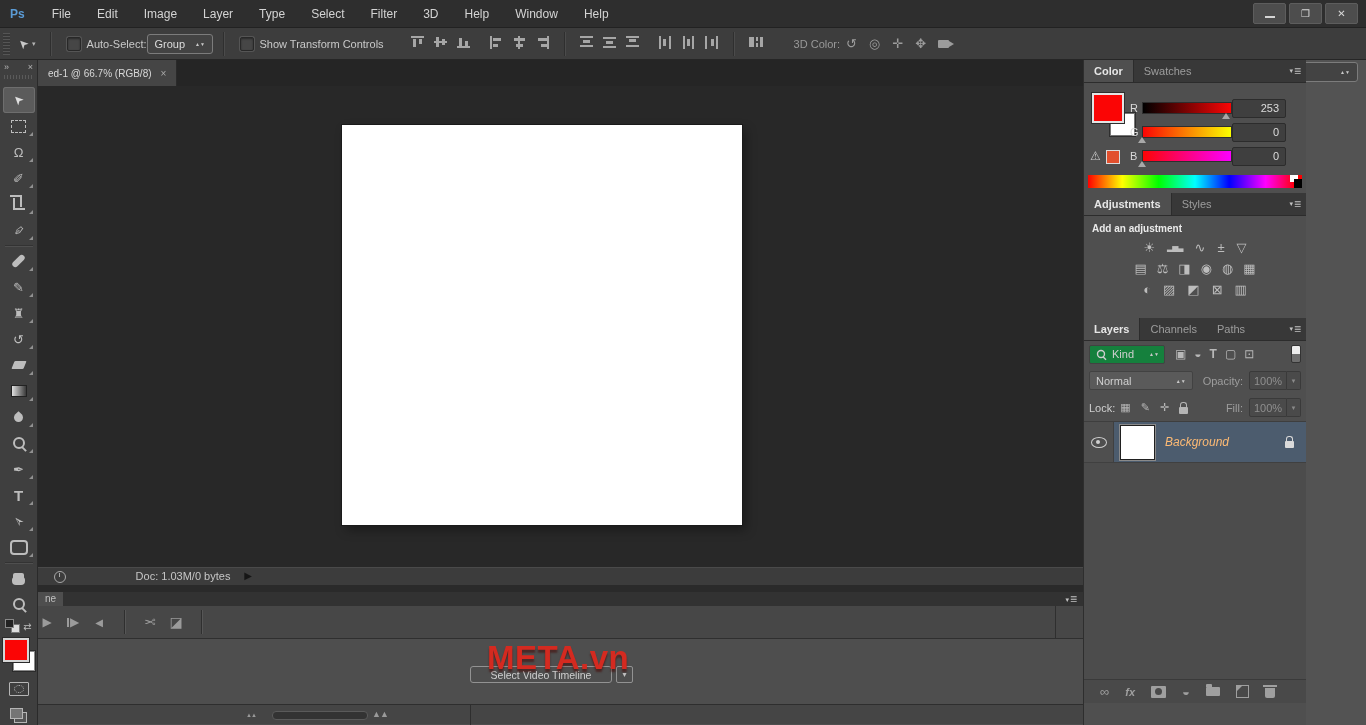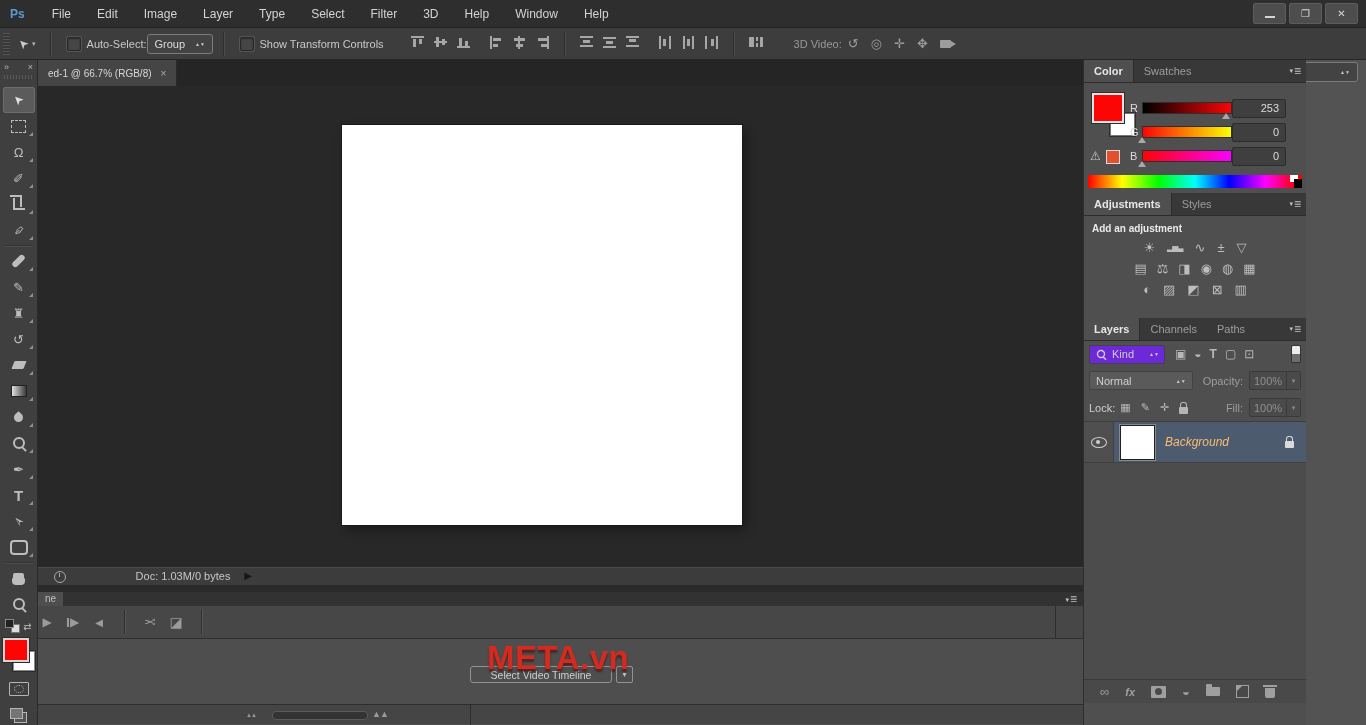--- a/index.html
+++ b/index.html
@@ -140,21 +140,21 @@
   .spw{position:absolute;right:4px;top:0;width:8px;height:7px;background:#fff}
   .spb{position:absolute;right:0;top:4px;width:8px;height:9px;background:#000}
 
   #adjbody{height:102px}
   #adjhead{padding:7px 0 0 8px;font-weight:bold;font-size:10px;color:#eaeaea}
   .adjrow{display:flex;justify-content:center;align-items:center;gap:12px;margin-top:6px}
   .adjrow span{font-size:13px;color:#bdbdbd}
 
   #layerctl{font-size:11px}
   .lrow{display:flex;align-items:center;height:26px;padding:0 5px;box-sizing:border-box}
-  .kindbox{display:flex;align-items:center;gap:5px;width:76px;height:19px;background:#6d28d9;border:1px solid #424242;
+  .kindbox{display:flex;align-items:center;gap:5px;width:76px;height:19px;background:#15803d;border:1px solid #424242;
            border-radius:2px;padding:0 5px;box-sizing:border-box;color:#cfcfcf}
   .kindbox .imag{transform:scale(.7);border-color:#cfcfcf}
   .kindbox .imag::after{background:#cfcfcf}
   .kindbox .ud{margin-left:auto}
   .ficon{color:#b8b8b8;font-size:12px;margin:0 4px}
   .ftoggle{margin-left:auto;width:8px;height:16px;border:1px solid #333;border-radius:2px;background:linear-gradient(#ededed 0 50%,#6e6e6e 50%)}
   .blendbox{display:flex;align-items:center;width:112px;height:19px;background:#5a5a5a;border:1px solid #424242;border-radius:2px;
             padding:0 6px;box-sizing:border-box;color:#cfcfcf}
   .blendbox .ud{margin-left:auto}
   .dimlabel{color:#9d9d9d;margin-left:10px}
@@ -295,21 +295,21 @@
           <rect x="12" y="1" width="2" height="13"></rect>
         </svg></span>
     <span class="osep"></span>
     <span><svg class="ai" width="16" height="14">
           <rect x="1" y="2" width="5" height="10"></rect>
           <rect x="8" y="2" width="2" height="4"></rect>
           <rect x="8" y="8" width="2" height="4"></rect>
           <rect x="12" y="2" width="3" height="10"></rect>
         </svg></span>
 
-    <span class="olabel" style="margin-left:26px;color:#999">3D Video:</span>
+    <span class="olabel" style="margin-left:26px;color:#999">3D Color:</span>
     <span class="t3d">↺</span>
     <span class="t3d">◎</span>
     <span class="t3d">✛</span>
     <span class="t3d">✥</span>
     <span class="icam"></span>
 
     <span class="dd" id="wsdd">
       <span>Essentials</span>
       <span class="ud" style="margin-left:auto">▲▼</span>
     </span>

